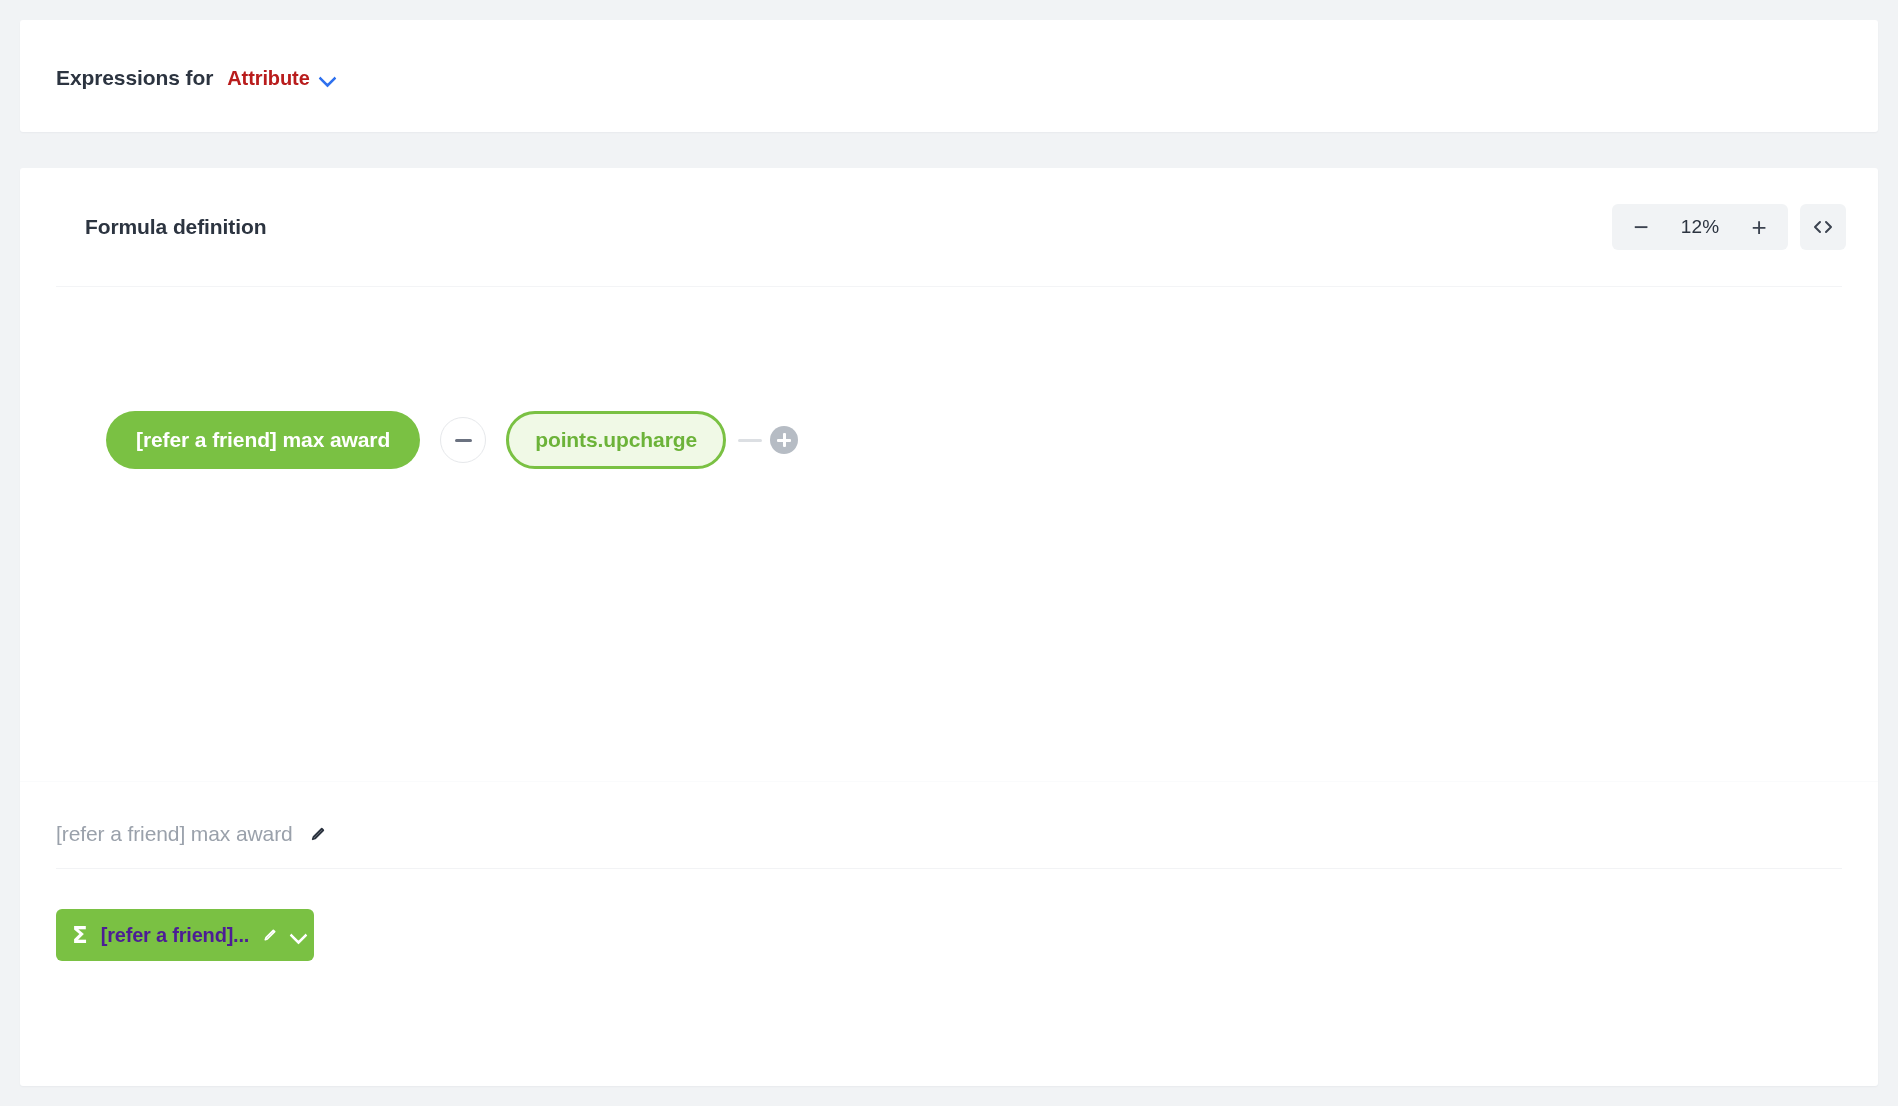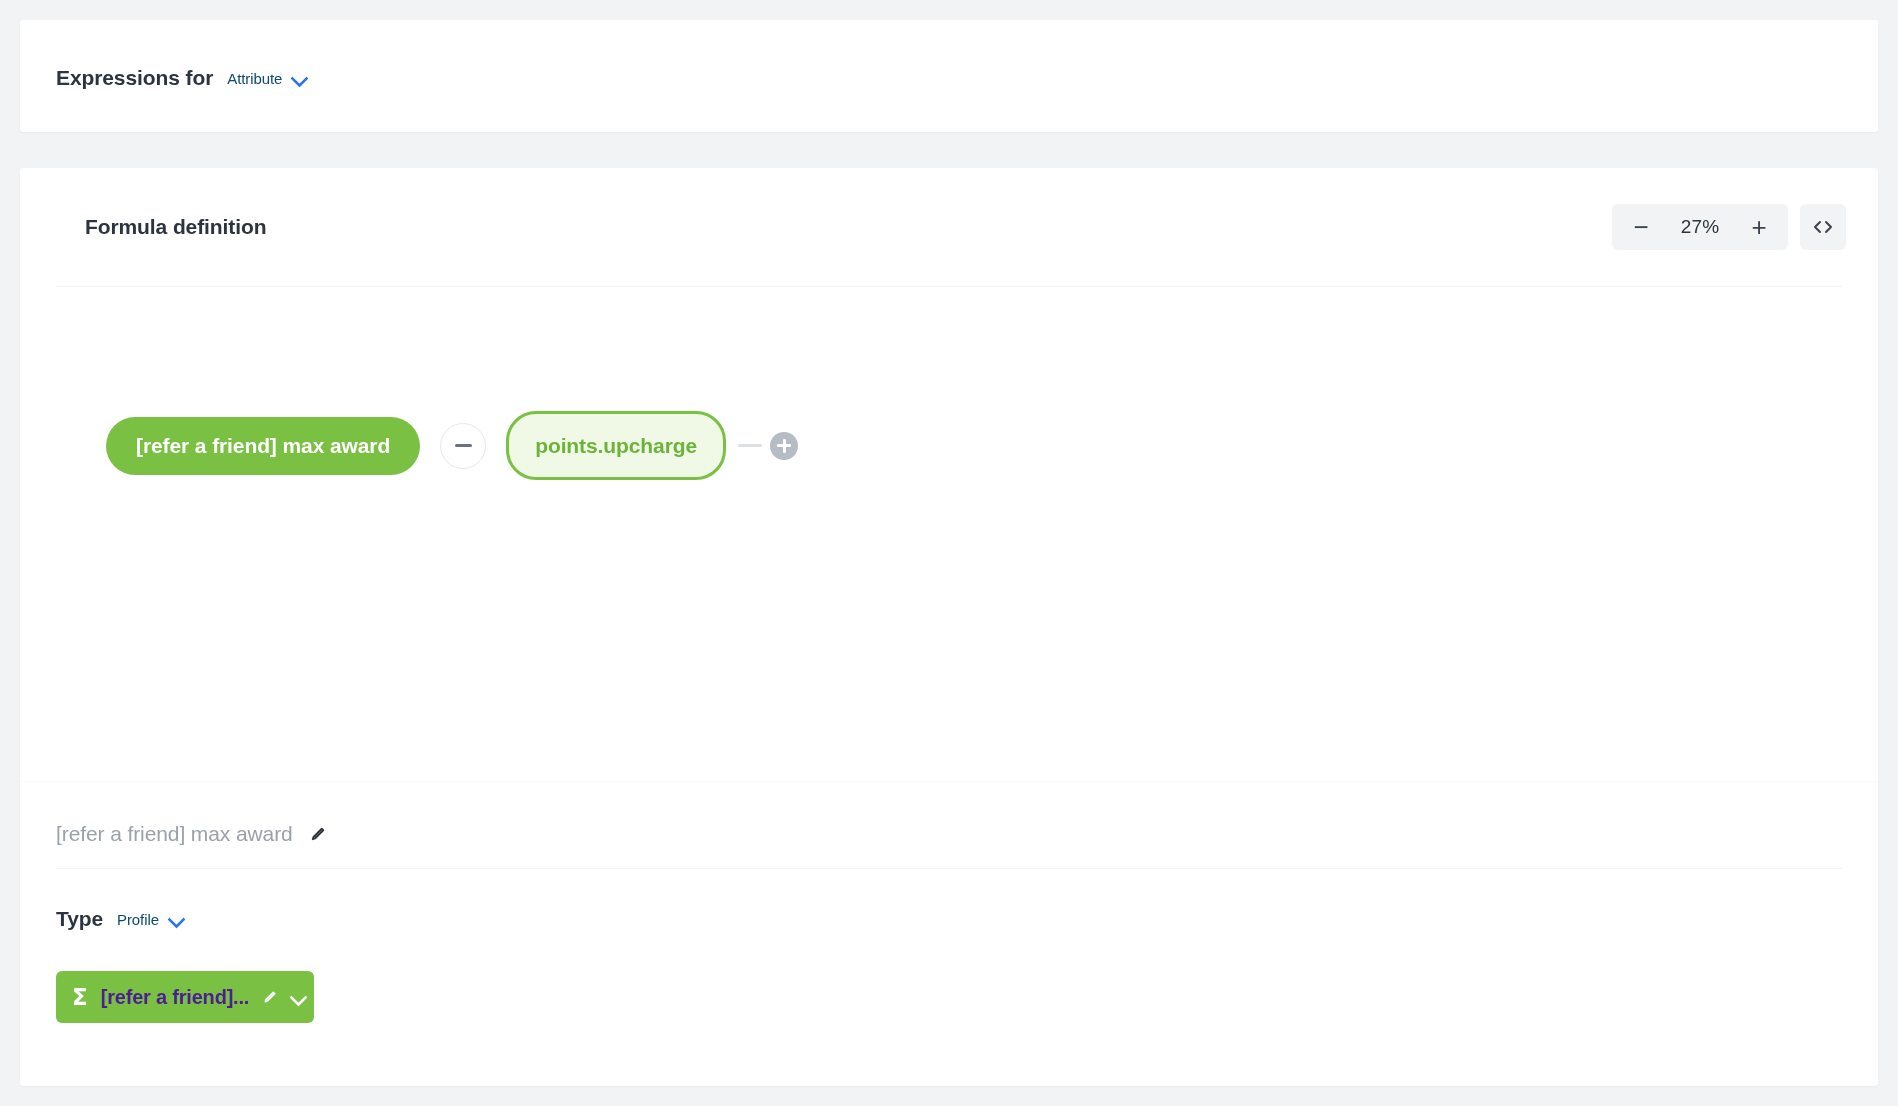--- a/index.html
+++ b/index.html
@@ -56,23 +56,23 @@
   }
 
   .dropdown-link {
     display: inline-flex;
     align-items: center;
     gap: 10px;
     cursor: pointer;
   }
 
   .dropdown-link .dd-text {
-    font-size: 15px;
-    font-weight: 400;
-    color: #0c4a6e;
+    font-size: 20px;
+    font-weight: 700;
+    color: #b91c1c;
     letter-spacing: -0.1px;
   }
 
   .chev {
     width: 16px;
     height: 16px;
     display: inline-block;
     position: relative;
     flex: none;
   }
@@ -201,21 +201,21 @@
 
   .pill-solid {
     background: #7ac143;
     color: #ffffff;
   }
 
   .pill-outline {
     background: #f0f9e6;
     border: 3px solid #7ac143;
     color: #6cb339;
-    height: 69px;
+    height: 58px;
     padding: 0 26px;
   }
 
   .op-circle {
     width: 46px;
     height: 46px;
     border-radius: 50%;
     background: #ffffff;
     border: 1px solid #e6e8eb;
     display: flex;
@@ -388,21 +388,21 @@
   <div class="gap"></div>
 
   <div class="card fd-card">
 
     <div class="fd-header">
       <span class="fd-title">Formula definition</span>
 
       <div class="fd-tools">
         <div class="zoom-group">
           <button class="zoom-btn">−</button>
-          <span class="zoom-value">27%</span>
+          <span class="zoom-value">12%</span>
           <button class="zoom-btn">+</button>
         </div>
 
         <button class="code-btn">
           <span>
             <svg width="24" height="24" viewBox="0 0 24 24" fill="none" stroke="#3c4350" stroke-width="2" stroke-linecap="round" stroke-linejoin="round">
               <polyline points="9,7 4,12 9,17"></polyline>
               <polyline points="15,7 20,12 15,17"></polyline>
             </svg>
           </span>
@@ -437,27 +437,20 @@
         <span class="name-text">[refer a friend] max award</span>
         <span class="pencil">
           <svg width="18" height="18" viewBox="0 0 24 24" fill="none" stroke="#2c3440" stroke-width="2.4" stroke-linecap="round" stroke-linejoin="round">
             <path d="M5 19 L8 18 L19 7 L17 5 L6 16 Z"></path>
           </svg>
         </span>
       </div>
 
       <div class="name-underline"></div>
 
-      <div class="type-row">
-        <span class="type-label">Type</span>
-        <span class="dropdown-link">
-          <span class="dd-text">Profile</span>
-          <span class="chev"></span>
-        </span>
-      </div>
 
       <div class="sum-chip">
         <span class="sigma">Σ</span>
         <span class="sum-text">[refer a friend]...</span>
         <span class="pencil">
           <svg width="16" height="16" viewBox="0 0 24 24" fill="none" stroke="#ffffff" stroke-width="2.6" stroke-linecap="round" stroke-linejoin="round">
             <path d="M5 19 L8 18 L19 7 L17 5 L6 16 Z"></path>
           </svg>
         </span>
         <span class="chev-white"></span>

